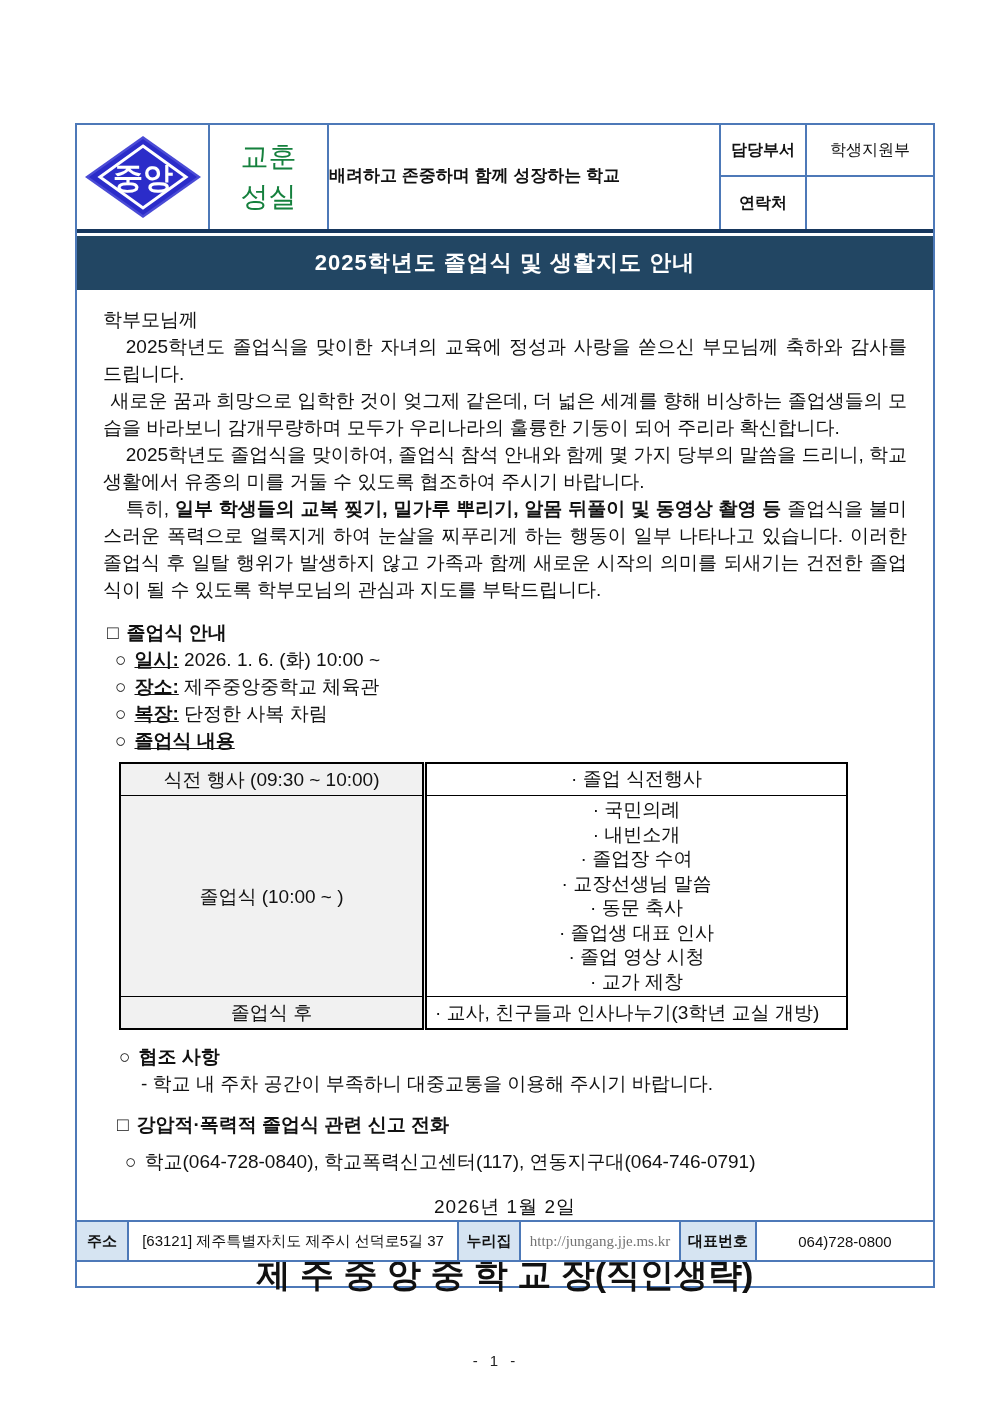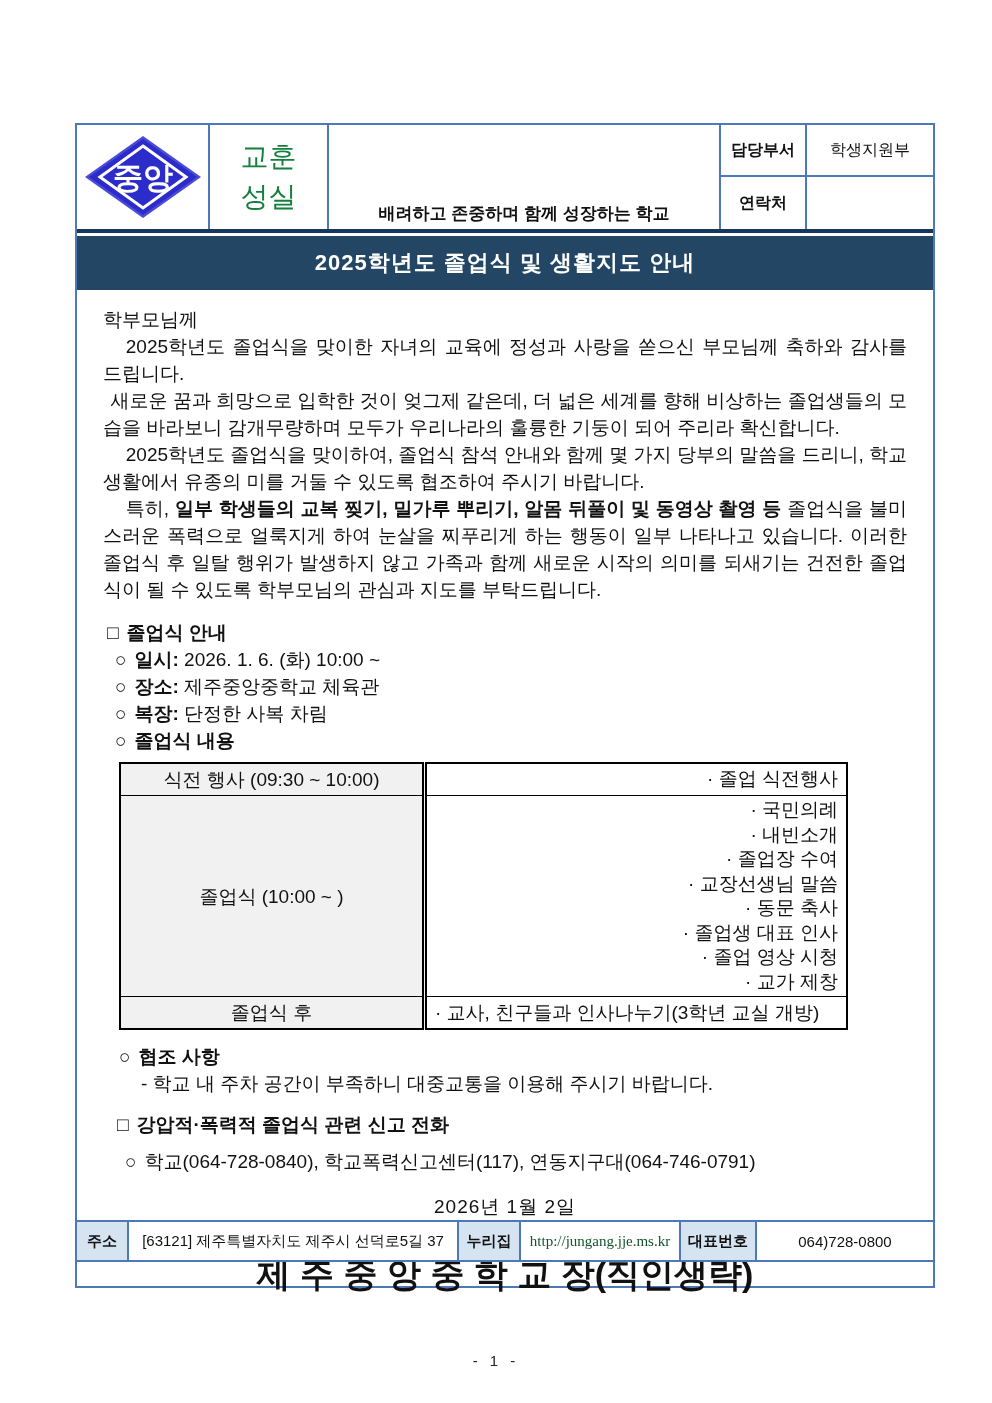--- a/index.html
+++ b/index.html
@@ -12,21 +12,21 @@
   .main-box{
     position:absolute;left:75px;top:123px;width:860px;height:1165px;
     border:2px solid #4d79b8;box-sizing:border-box;background:#fff;
   }
   
   .hdr{display:flex;height:104px;border-bottom:4px solid #17375d;box-sizing:content-box;}
   .hdr-cell{box-sizing:border-box;}
   .hdr-logo{width:133px;border-right:2px solid #4d79b8;display:flex;align-items:center;justify-content:center;}
   .hdr-motto{width:119px;border-right:2px solid #4d79b8;display:flex;flex-direction:column;align-items:center;justify-content:center;
     font-family:"Liberation Serif","DejaVu Serif",serif;font-size:28px;line-height:40px;color:#15803d;}
-  .hdr-title{flex:1;display:flex;flex-direction:column;align-items:center;justify-content:flex-end;border-right:2px solid #4d79b8;}
+  .hdr-title{flex:1;display:flex;flex-direction:row;align-items:center;justify-content:flex-start;border-right:2px solid #4d79b8;}
   .hdr-subtitle{font-size:17px;font-weight:600;letter-spacing:0px;margin-bottom:4px;}
   .hdr-main-title{font-size:42px;font-weight:800;letter-spacing:6px;line-height:44px;}
   .hdr-right{width:212px;display:grid;grid-template-columns:86px 1fr;grid-template-rows:1fr 1fr;}
   .hdr-right>div{display:flex;align-items:center;justify-content:center;box-sizing:border-box;font-size:16px;}
   .hr-tl{border-right:2px solid #4d79b8;border-bottom:2px solid #4d79b8;font-weight:700;}
   .hr-tr{border-bottom:2px solid #4d79b8;}
   .hr-bl{border-right:2px solid #4d79b8;font-weight:700;}
   .hr-br{font-weight:700;font-size:17px;}
   
   .banner{
@@ -39,47 +39,47 @@
   .content p{margin:0;}
   .indent-lg{text-indent:1.2em;}
   .indent-sm{text-indent:0.4em;}
   .bold{font-weight:700;}
   
   .section{margin-top:16px;}
   .sec-heading{font-weight:700;padding-left:4px;}
   .marker{display:inline-block;margin-right:8px;}
   .olist{padding-left:12px;}
   .olist .line{line-height:27px;}
-  .olist .lbl{font-weight:700;}
+  .olist .lbl{font-weight:700;text-decoration:underline;}
   
   .sched{margin:8px 0 0 16px;width:729px;border:2px solid #000;border-collapse:collapse;box-sizing:border-box;}
   .sched td{border:1.5px solid #000;padding:2px 8px;vertical-align:middle;font-size:19px;}
   .sched td.t{width:285px;background:#f1f1f1;text-align:center;}
-  .sched td.d{border-left:5px double #000;text-align:right;}
+  .sched td.d{border-left:5px double #000;text-align:center;}
   .sched .item{line-height:24.5px;}
   .sched td.d.justify{text-align:justify;line-height:26px;}
   
   .coop{margin-top:13px;padding-left:12px;}
   .coop-detail{padding-left:26px;}
   .report{margin-top:14px;padding-left:10px;}
   .report-detail{margin-top:10px;padding-left:12px;}
   .date-line{margin-top:18px;text-align:center;letter-spacing:1px;}
   .signature{margin-top:34px;text-align:center;font-size:34px;font-weight:600;line-height:40px;}
   
   .footer{
     position:absolute;left:75px;top:1220px;width:860px;height:42px;
     display:flex;border:2px solid #4d79b8;box-sizing:border-box;font-size:15px;
   }
   .footer>div{display:flex;align-items:center;justify-content:center;box-sizing:border-box;border-right:2px solid #4d79b8;}
   .footer>div:last-child{border-right:none;}
   .f-label{background:#d6e4f2;font-weight:700;}
   .f-addr-label{width:52px;}
   .f-addr{width:330px;font-size:15px;}
   .f-home-label{width:62px;}
-  .f-home{width:160px;font-family:"Liberation Serif","DejaVu Serif",serif;color:#14532d;font-size:15px;}
+  .f-home{width:160px;font-family:"Liberation Serif","DejaVu Serif",serif;color:#737373;font-size:15px;}
   .f-tel-label{width:76px;}
   .f-tel{flex:1;}
   .page-num{position:absolute;left:0;top:1352px;width:100%;text-align:center;font-size:15px;color:#222;letter-spacing:4px;}
 </style>
 </head>
 <body>
 
 <div class="page">
 
   <div class="main-box">

